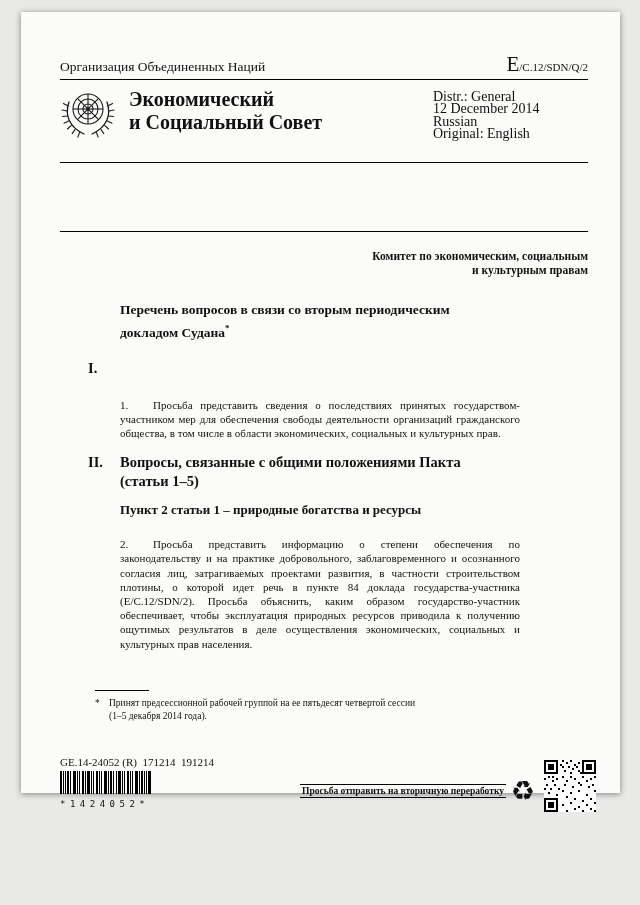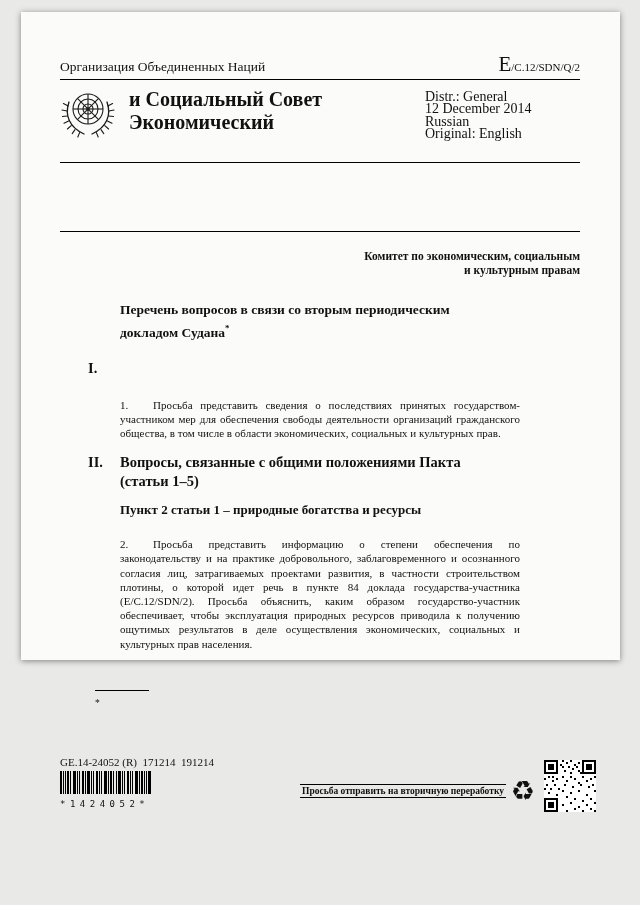--- a/index.html
+++ b/index.html
@@ -1,19 +1,19 @@
 <!DOCTYPE html>
 <html><head>
 <meta charset="utf-8">
 <style>
   html,body{margin:0;padding:0;}
   body{width:640px;height:905px;background:#dfe0de;font-family:"Liberation Serif",serif;color:#111;}
   .stage{position:relative;width:640px;height:905px;background:#e9eae8;overflow:hidden;}
-  .page{position:absolute;left:21px;top:12px;width:599px;height:648px;background:#fbfbf9;
-        box-shadow:0 1px 6px rgba(0,0,0,.45);padding:42px 40px 0 39px;box-sizing:border-box;}
+  .page{position:absolute;left:21px;top:12px;width:599px;height:781px;background:#fbfbf9;
+        box-shadow:0 1px 6px rgba(0,0,0,.45);padding:42px 32px 0 39px;box-sizing:border-box;}
 
   .org-row{display:flex;justify-content:space-between;align-items:baseline;height:22px;}
   .org{font-size:13.5px;}
   .symbol{white-space:nowrap;}
   .sym-big{font-size:21px;line-height:1;}
   .sym-rest{font-size:11px;}
 
   .rule{border-top:1px solid #000;height:0;}
   .rule-head{margin-top:3px;}
   .rule-masthead{margin-top:22px;}
@@ -95,22 +95,22 @@
               <path d="M49 22 L54 21"></path>
               <path d="M48.7 27 L53.6 27.5"></path>
             <path d="M47.4 32 L52 34.2"></path>
               <path d="M44.8 36.6 L48.6 40"></path>
               <path d="M41 40.6 L43.8 44.6"></path>
             <path d="M36.4 43.6 L38.2 48"></path>
           </g>
         </svg>
       </span>
       <div class="council">
+        <div>Экономический</div>
         <div>и Социальный Совет</div>
-        <div>Экономический</div>
       </div>
       <div class="distr">
         <div>Distr.: General</div>
         <div>12 December 2014</div>
         <div>Russian</div>
         <div>Original: English</div>
       </div>
     </div>
     <div class="rule rule-masthead"></div>
 
@@ -131,20 +131,21 @@
       <span class="rn">II.</span>
       <span class="sec-t sec-t2">Вопросы, связанные с общими положениями Пакта (статьи 1–5)</span>
     </div>
     <div class="subhead">Пункт 2 статьи 1 – природные богатства и ресурсы</div>
     <p class="para"><span class="pnum">2.</span><span>Просьба представить информацию о степени обеспечения по законодательству и на практике добровольного, заблаговременного и осознанного согласия лиц, затрагиваемых проектами развития, в частности строительством плотины, о которой идет речь в пункте 84 доклада государства-участника (E/C.12/SDN/2). Просьба объяснить, каким образом государство-участник обеспечивает, чтобы эксплуатация природных ресурсов приводила к получению ощутимых результатов в деле осуществления экономических, социальных и культурных прав населения.</span></p>
 
     <div class="footnote-area">
       <div class="fn-rule"></div>
       <div class="fn">
         <span class="fn-marker">*</span>
+        <span class="fn-text">Принят предсессионной рабочей группой на ее пятьдесят четвертой сессии (1–5 декабря 2014 года).</span>
       </div>
     </div>
 
     <div class="ge">GE.14-24052 (R)  171214  191214</div>
 
     <div class="barcode">
       <svg width="92" height="23" viewBox="0 0 92 23">
         <path fill="#000" d="M0 0h2v23h-2z M3 0h1v23h-1z M5 0h1v23h-1z M7 0h2v23h-2z M10 0h1v23h-1z M13 0h3v23h-3z M17 0h1v23h-1z M19 0h1v23h-1z M22 0h2v23h-2z M25 0h1v23h-1z M27 0h3v23h-3z M31 0h1v23h-1z M33 0h1v23h-1z M36 0h2v23h-2z M39 0h1v23h-1z M41 0h1v23h-1z M44 0h3v23h-3z M48 0h1v23h-1z M50 0h2v23h-2z M53 0h1v23h-1z M56 0h1v23h-1z M58 0h3v23h-3z M62 0h1v23h-1z M64 0h1v23h-1z M67 0h2v23h-2z M70 0h1v23h-1z M72 0h1v23h-1z M75 0h3v23h-3z M79 0h1v23h-1z M81 0h2v23h-2z M84 0h1v23h-1z M86 0h1v23h-1z M88 0h3v23h-3z"></path>
       </svg>
       <div class="barcode-text">*1424052*</div>

